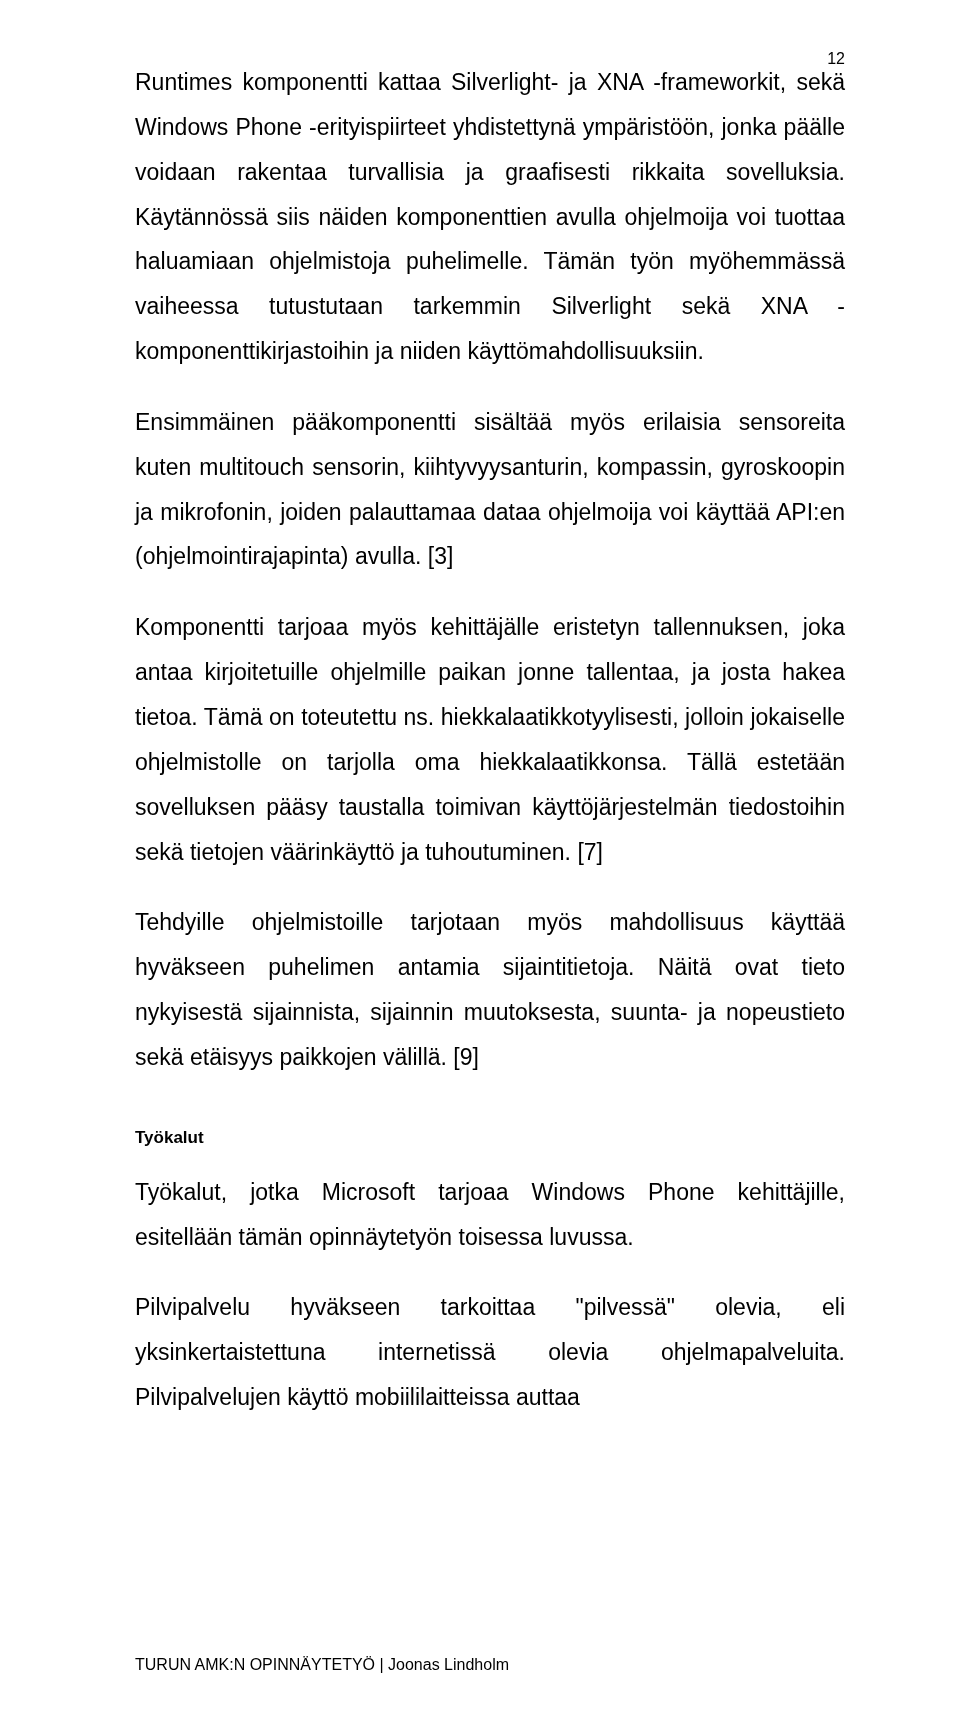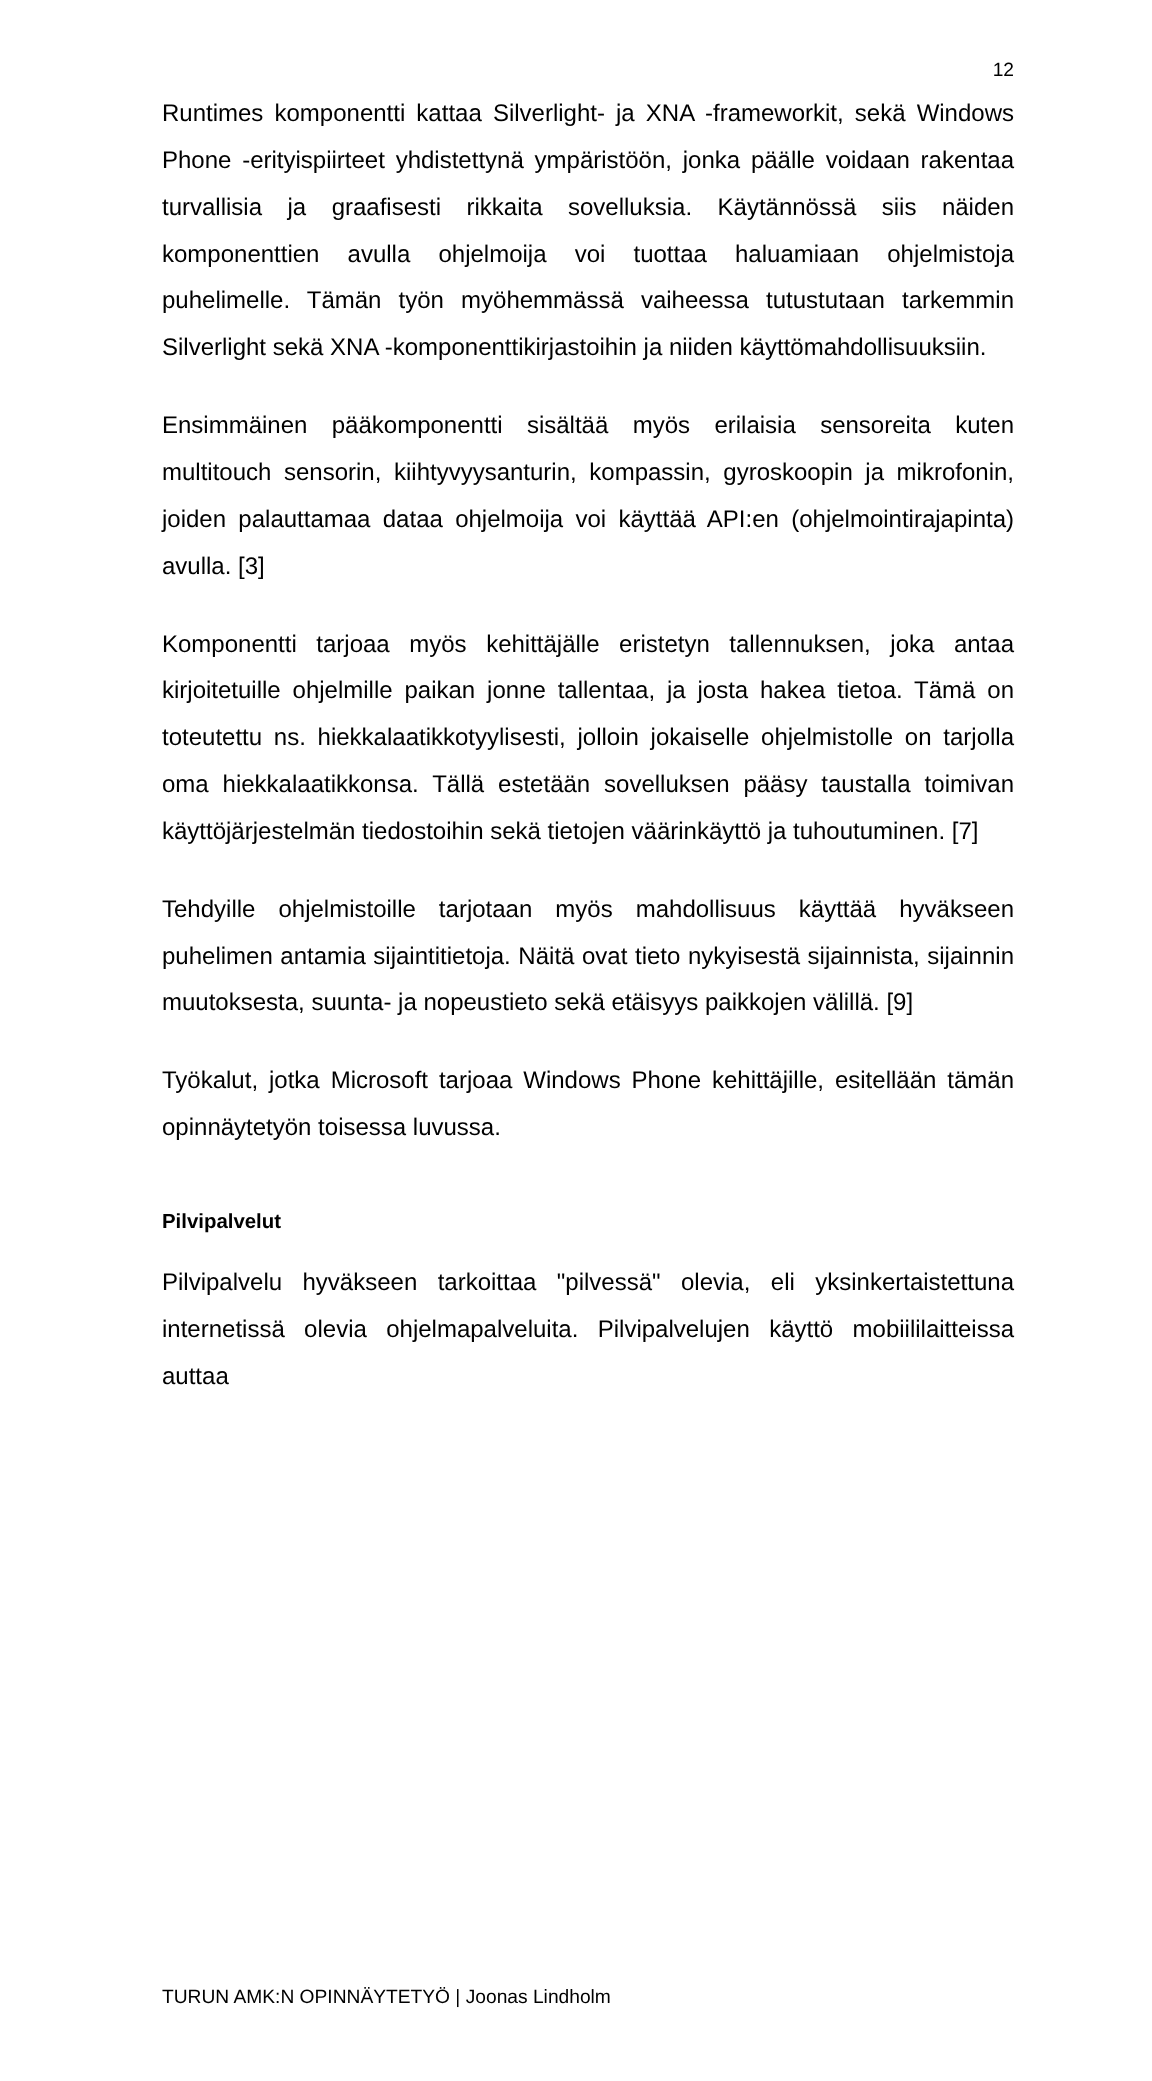--- a/index.html
+++ b/index.html
@@ -22,24 +22,24 @@
     top: 50px;
     right: 115px;
     font-size: 16px;
   }
   h2.section-head {
     font-weight: bold;
     font-size: 17px;
     margin: 40px 0 22px 0;
   }
   p.body-text {
-    font-size: 20px;
+    font-size: 23px;
     line-height: 1.95;
     text-align: justify;
-    margin: 16px 0 26px 0;
+    margin: 0 0 26px 0;
   }
   .footer {
     position: absolute;
     bottom: 60px;
     left: 135px;
     font-size: 16px;
   }
 </style>
 </head>
 <body>
@@ -47,22 +47,22 @@
 <div class="page">
 
   <div class="page-number">12</div>
 
 
   <p class="body-text">Runtimes komponentti kattaa Silverlight- ja XNA -frameworkit, sekä Windows Phone -erityispiirteet yhdistettynä ympäristöön, jonka päälle voidaan rakentaa turvallisia ja graafisesti rikkaita sovelluksia. Käytännössä siis näiden komponenttien avulla ohjelmoija voi tuottaa haluamiaan ohjelmistoja puhelimelle. Tämän työn myöhemmässä vaiheessa tutustutaan tarkemmin Silverlight sekä XNA -komponenttikirjastoihin ja niiden käyttömahdollisuuksiin.</p>
   <p class="body-text">Ensimmäinen pääkomponentti sisältää myös erilaisia sensoreita kuten multitouch sensorin, kiihtyvyysanturin, kompassin, gyroskoopin ja mikrofonin, joiden palauttamaa dataa ohjelmoija voi käyttää API:en (ohjelmointirajapinta) avulla. [3]</p>
   <p class="body-text">Komponentti tarjoaa myös kehittäjälle eristetyn tallennuksen, joka antaa kirjoitetuille ohjelmille paikan jonne tallentaa, ja josta hakea tietoa. Tämä on toteutettu ns. hiekkalaatikkotyylisesti, jolloin jokaiselle ohjelmistolle on tarjolla oma hiekkalaatikkonsa. Tällä estetään sovelluksen pääsy taustalla toimivan käyttöjärjestelmän tiedostoihin sekä tietojen väärinkäyttö ja tuhoutuminen. [7]</p>
   <p class="body-text">Tehdyille ohjelmistoille tarjotaan myös mahdollisuus käyttää hyväkseen puhelimen antamia sijaintitietoja. Näitä ovat tieto nykyisestä sijainnista, sijainnin muutoksesta, suunta- ja nopeustieto sekä etäisyys paikkojen välillä. [9]</p>
 
+  <h2 class="section-head" style="margin-top:48px;">Työkalut</h2>
 
   <p class="body-text">Työkalut, jotka Microsoft tarjoaa Windows Phone kehittäjille, esitellään tämän opinnäytetyön toisessa luvussa.</p>
 
-  <h2 class="section-head" style="margin-top:48px;">Pilvipalvelut</h2>
 
   <p class="body-text">Pilvipalvelu hyväkseen tarkoittaa "pilvessä" olevia, eli yksinkertaistettuna internetissä olevia ohjelmapalveluita. Pilvipalvelujen käyttö mobiililaitteissa auttaa</p>
 
   <div class="footer">TURUN AMK:N OPINNÄYTETYÖ | Joonas Lindholm</div>
 
 </div>
 
 </body></html>

